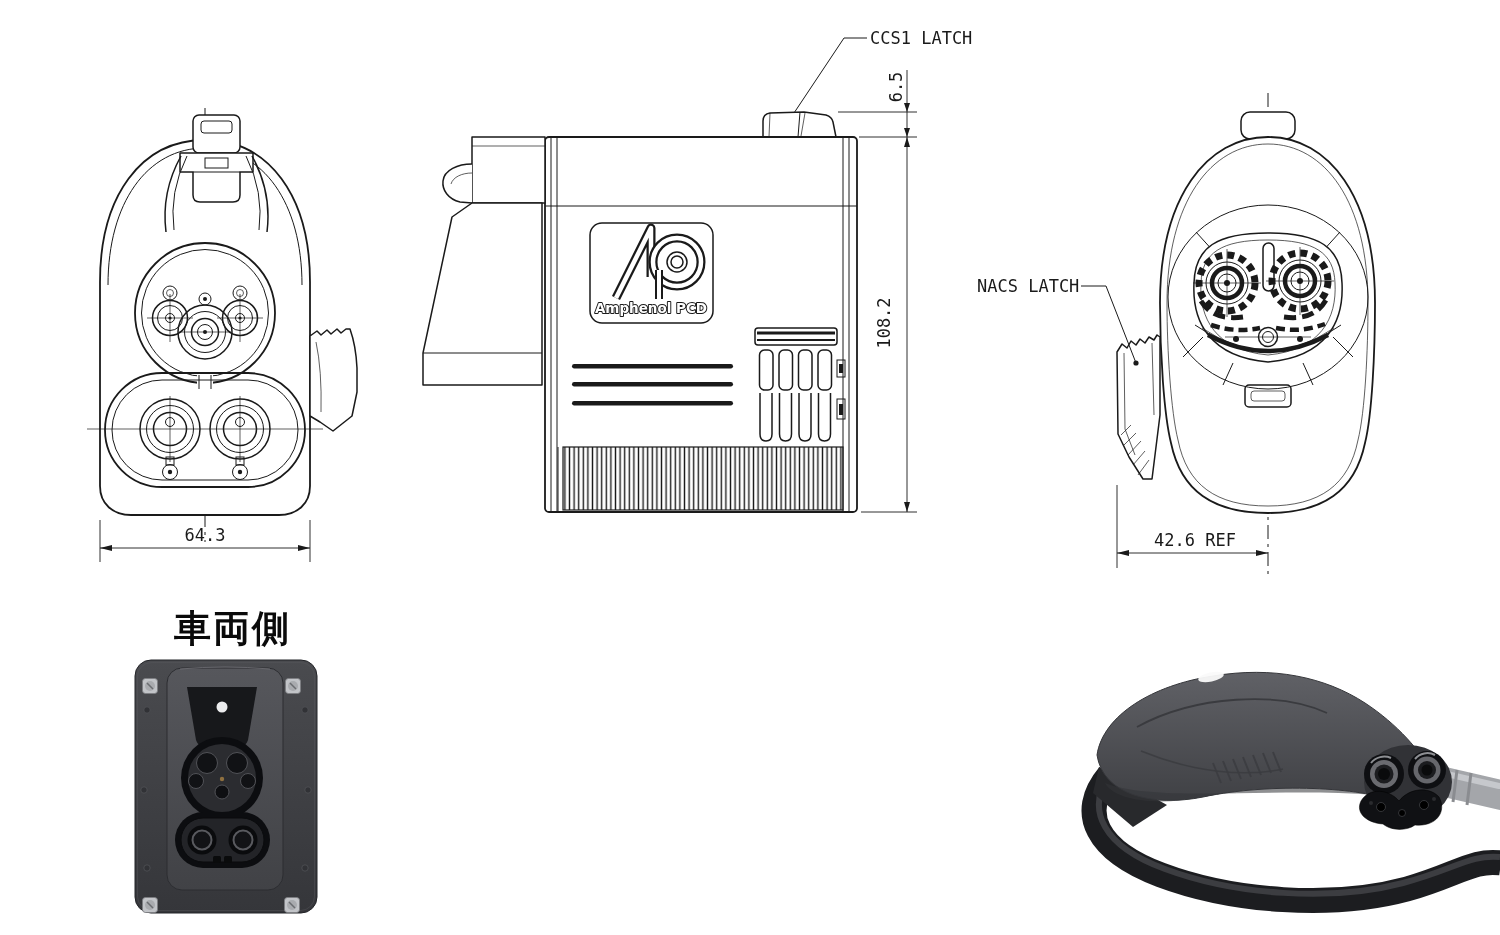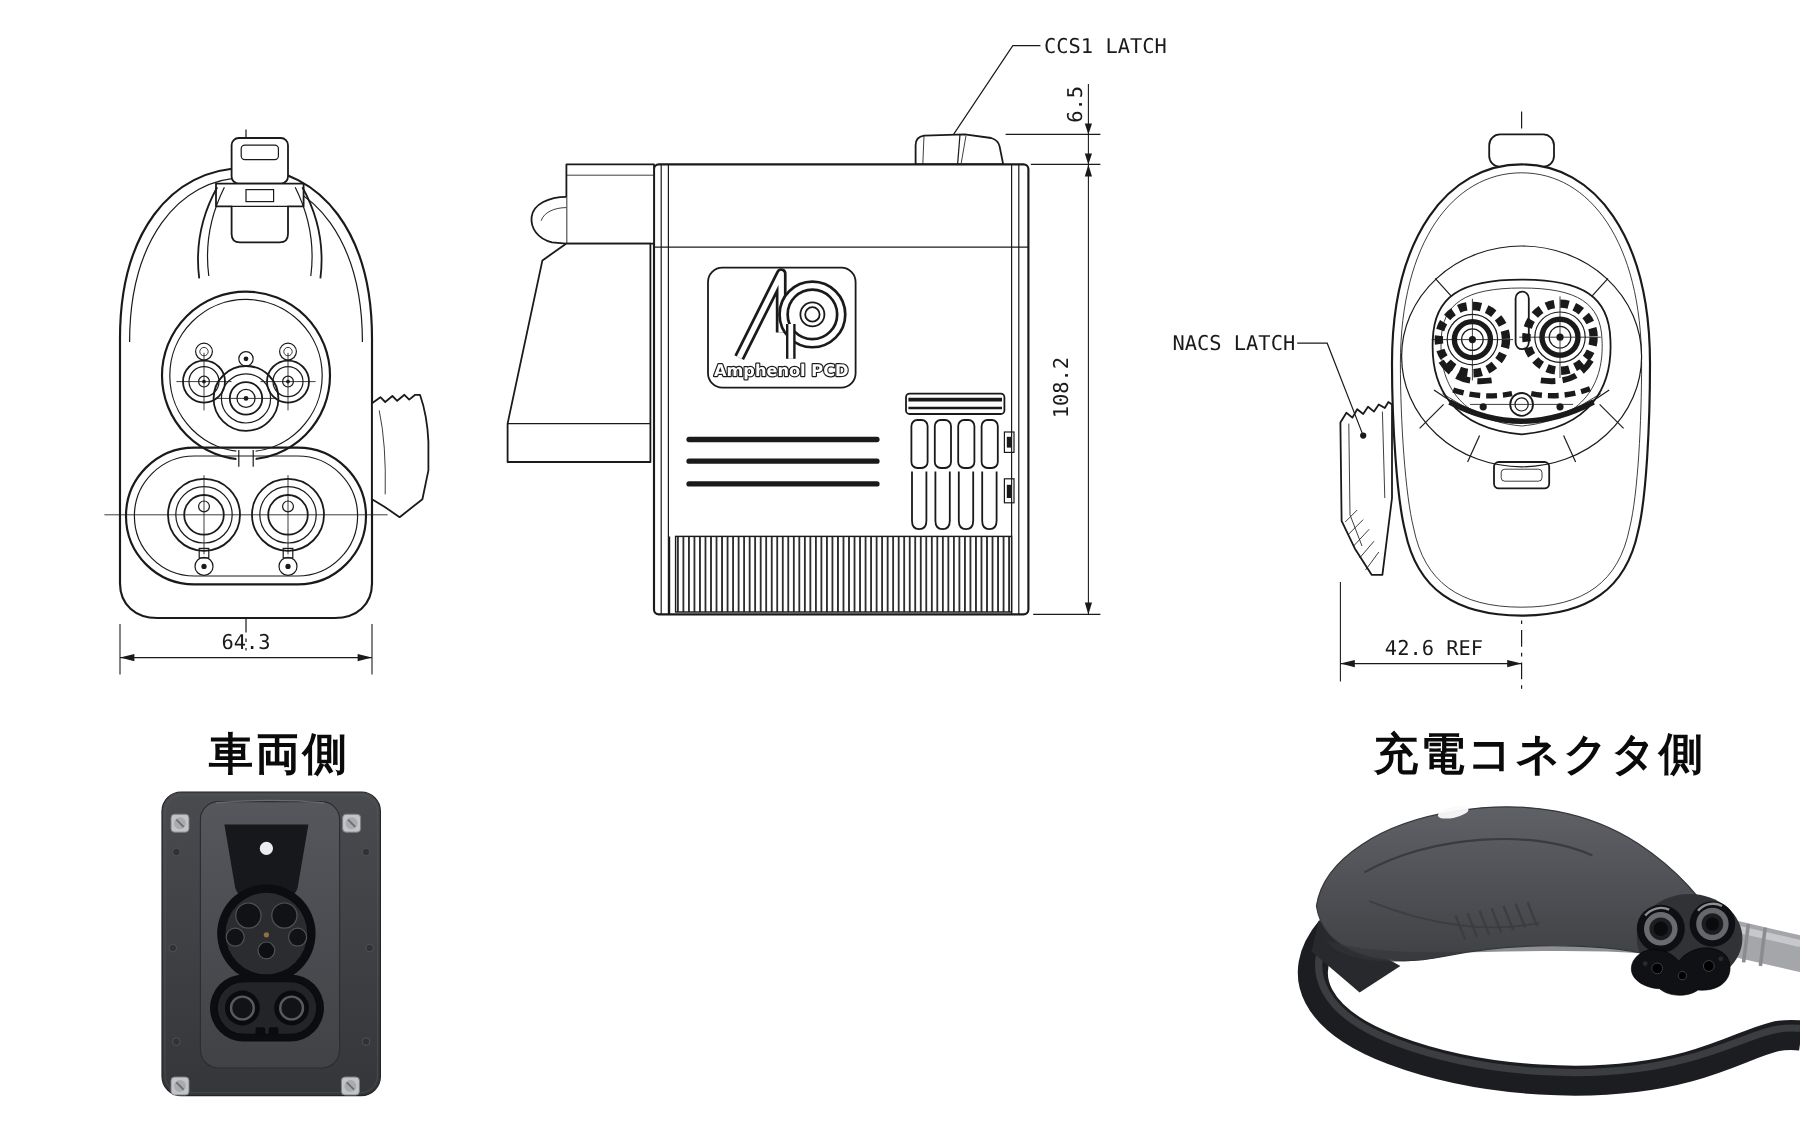--- a/index.html
+++ b/index.html
@@ -280,21 +280,20 @@
     <g>
       <line class="dim" x1="162" y1="400" x2="162" y2="483"></line>
       <line class="dim" x1="162" y1="468" x2="313" y2="468"></line>
       <polygon class="fb" points="162,468 174,465 174,471"></polygon>
       <polygon class="fb" points="313,468 301,465 301,471"></polygon>
       <text class="txt" x="240" y="461" text-anchor="middle">42.6 REF</text>
     </g>
   </svg>
 
   <div class="abs caption" style="left:140px;top:604px;width:185px">車両側</div>
-  <div class="abs caption" style="left:1128px;top:604px;width:310px">充電コネクタ側</div>
 
   <svg class="abs" style="left:120px;top:650px" width="250" height="285" viewBox="0 0 250 285">
     <defs>
       <linearGradient id="plateG" x1="0" y1="0" x2="0" y2="1">
         <stop offset="0" stop-color="#4a4b4f"></stop>
           <stop offset="1" stop-color="#35363a"></stop>
       </linearGradient>
       <linearGradient id="panelG" x1="0" y1="0" x2="0" y2="1">
         <stop offset="0" stop-color="#56575c"></stop>
           <stop offset="1" stop-color="#414246"></stop>

